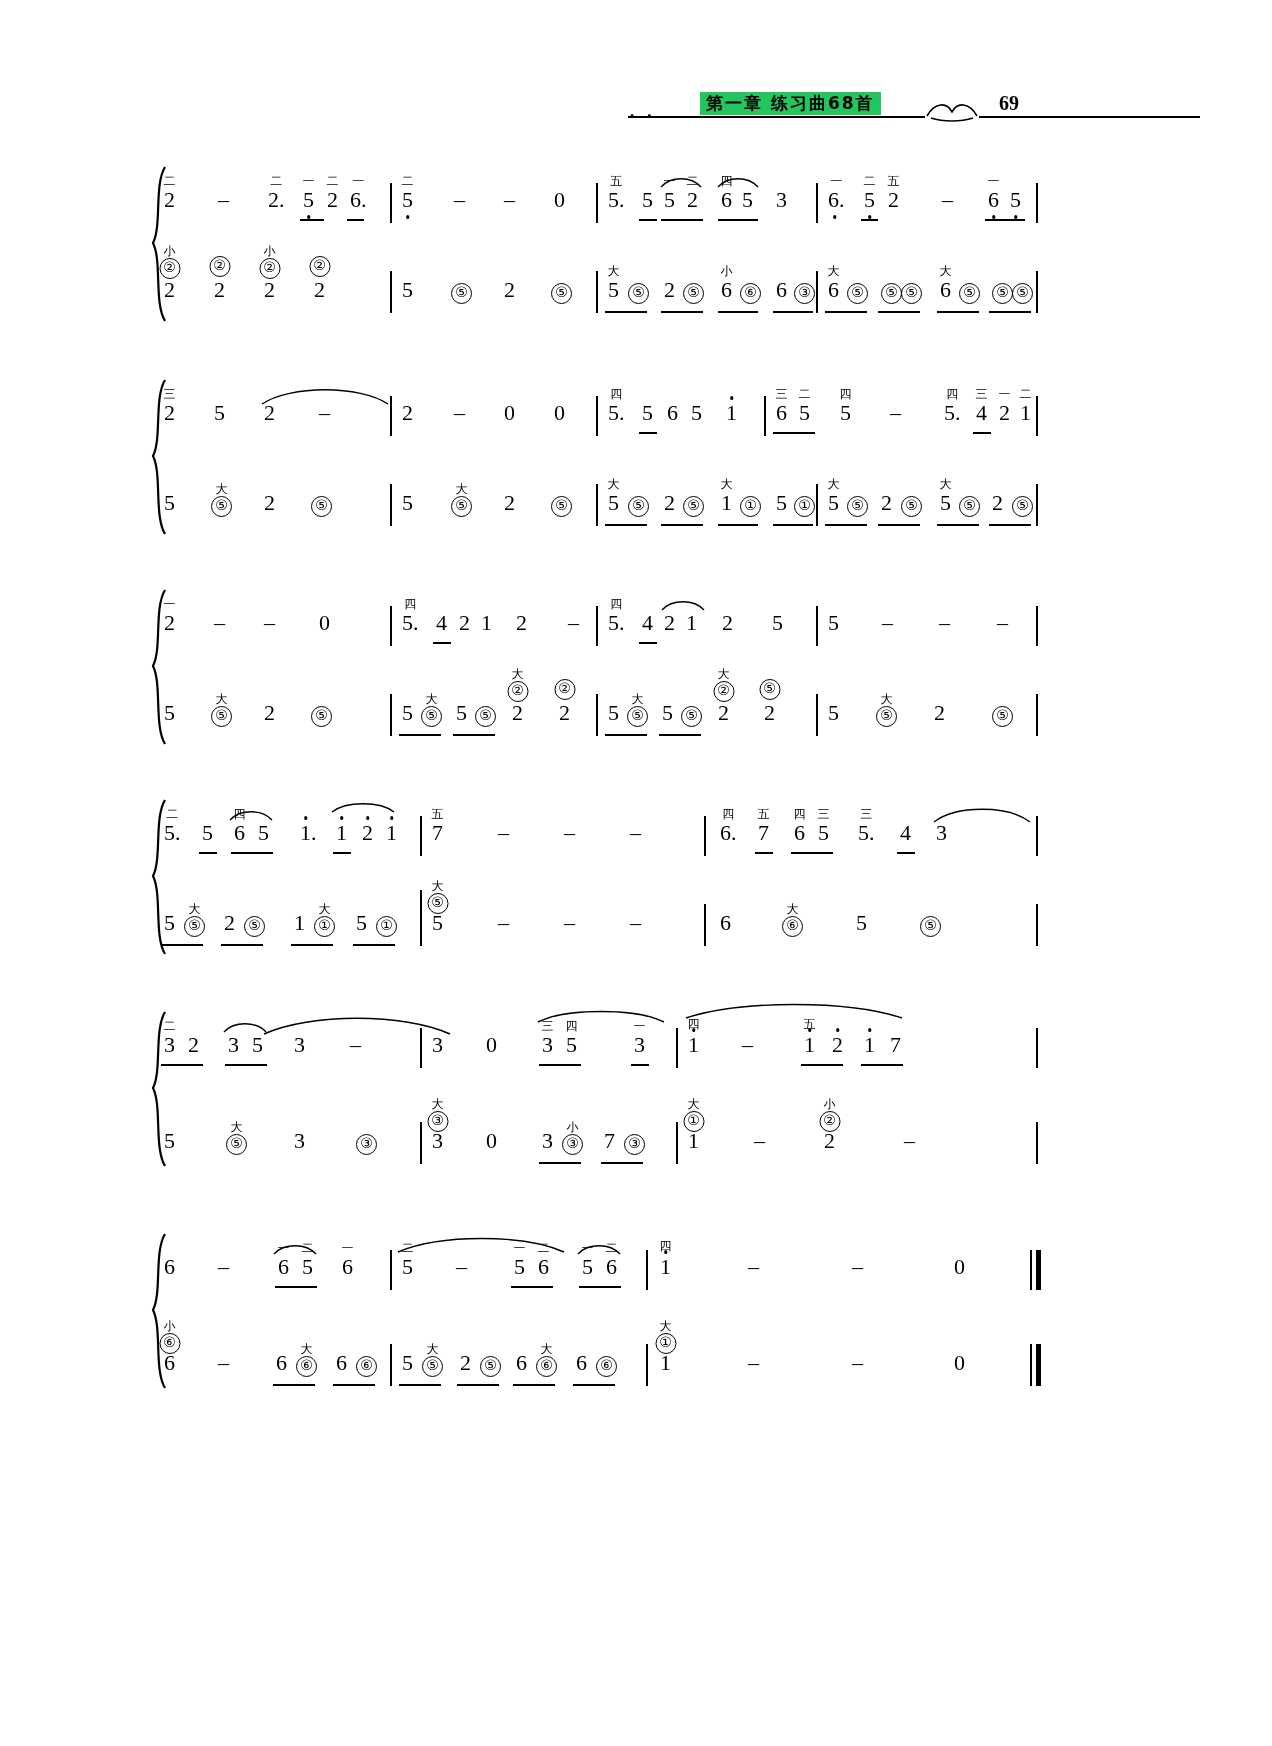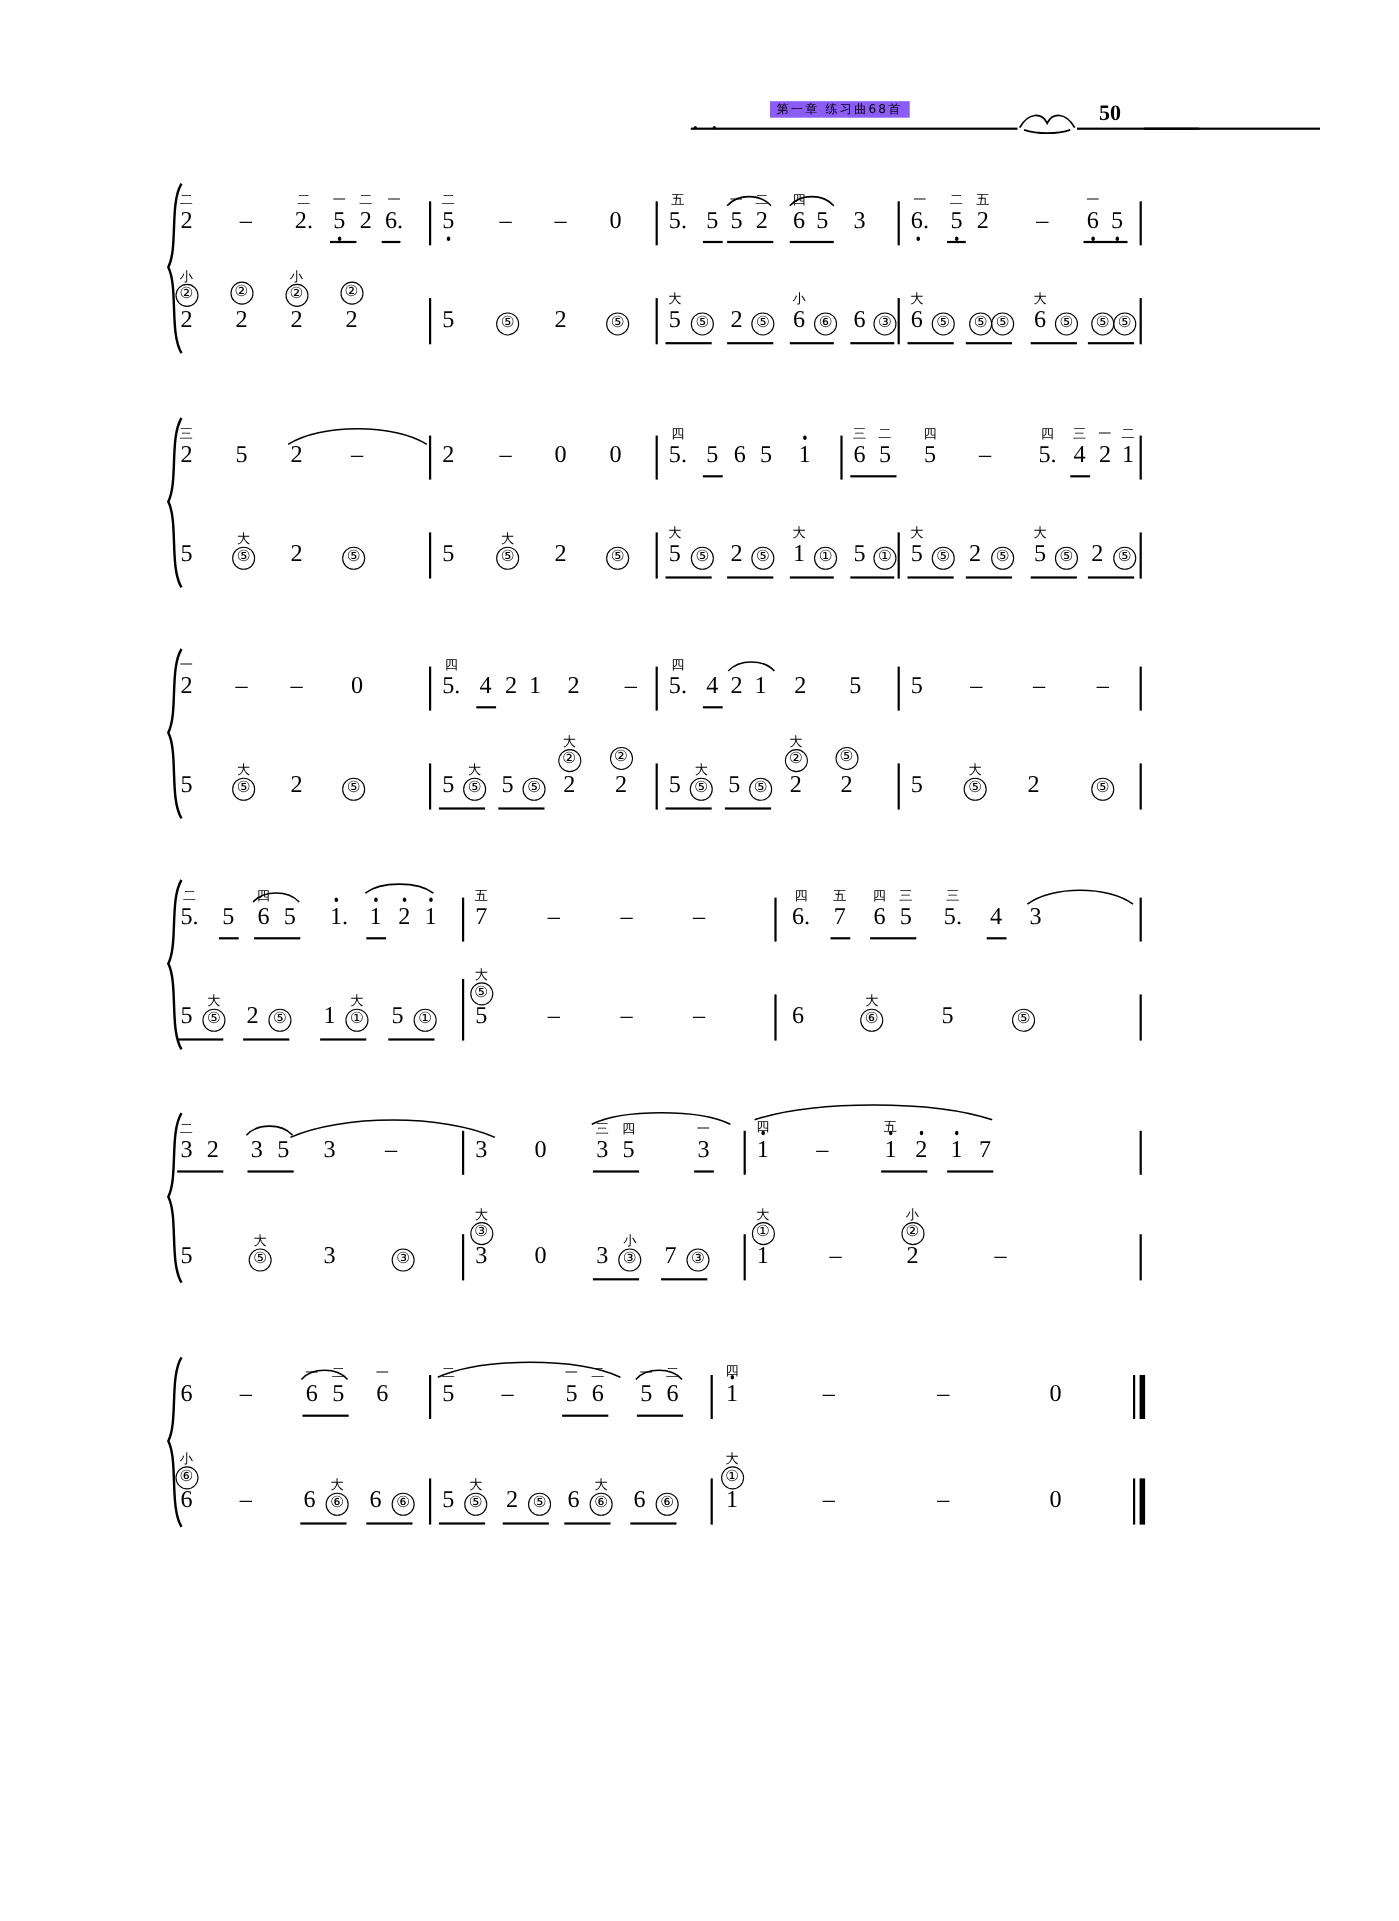--- a/index.html
+++ b/index.html
@@ -42,25 +42,25 @@
     left: 630px;
     font-size: 12px;
     letter-spacing: 5px;
     color: #000;
   }
   .hdr-title {
     position: absolute;
     top: 0px;
     left: 700px;
     font-family: "DejaVu Sans", sans-serif;
-    font-size: 11px;
-    font-weight: normal;
+    font-size: 17px;
+    font-weight: bold;
     letter-spacing: 2px;
     white-space: nowrap;
-    background: #8b5cf6;
+    background: #22c55e;
     padding: 0 6px;
   }
   .hdr-ornament {
     position: absolute;
     top: 8px;
     left: 925px;
     width: 54px;
     height: 24px;
     background: #fff;
   }
@@ -184,21 +184,21 @@
   <div class="hdr-rule"></div>
   <div class="hdr-rule right"></div>
   <div class="hdr-dots">• •</div>
   <div class="hdr-title">第一章  练习曲68首</div>
   <div class="hdr-ornament">
     <svg width="54" height="24" viewBox="0 0 54 24">
       <path d="M2 16 C10 2, 22 2, 27 12 C32 2, 44 2, 52 16" stroke="#000" stroke-width="1.6" fill="none"></path>
       <path d="M6 18 C18 22, 36 22, 48 18" stroke="#000" stroke-width="1.6" fill="none"></path>
     </svg>
   </div>
-  <div class="hdr-pageno">50</div>
+  <div class="hdr-pageno">69</div>
 </div>
 
 <div id="score">
 
   <div class="system" style="top:165px;height:160px;">
     <div class="brace">
       <svg width="20" height="160" viewBox="0 0 20 160">
           <path d="M17 2 C6 20, 14 60, 5 78 C14 96, 6 138, 17 156" stroke="#000" stroke-width="2.2" fill="none"></path>
         </svg>
     </div>

